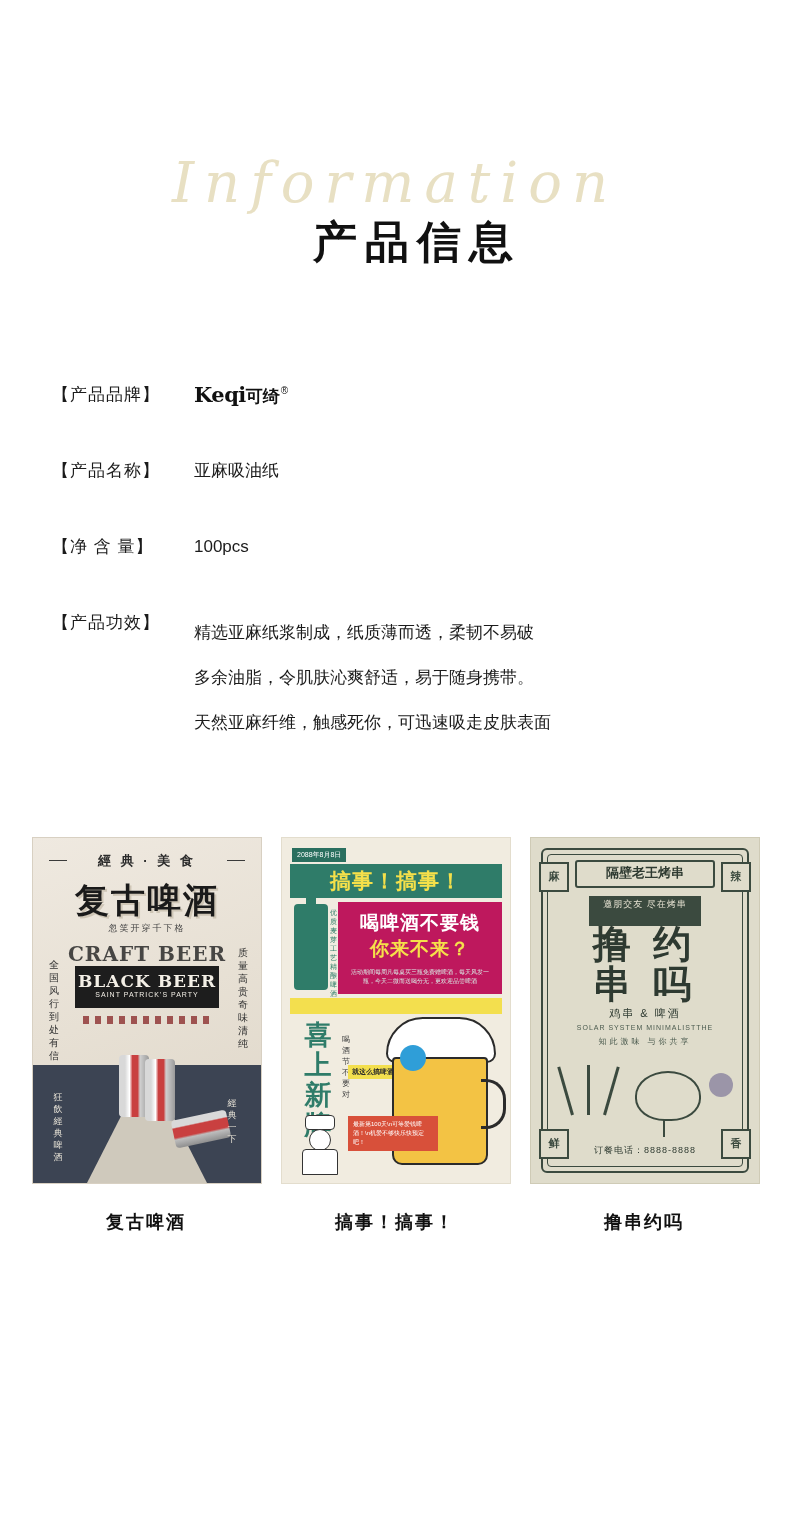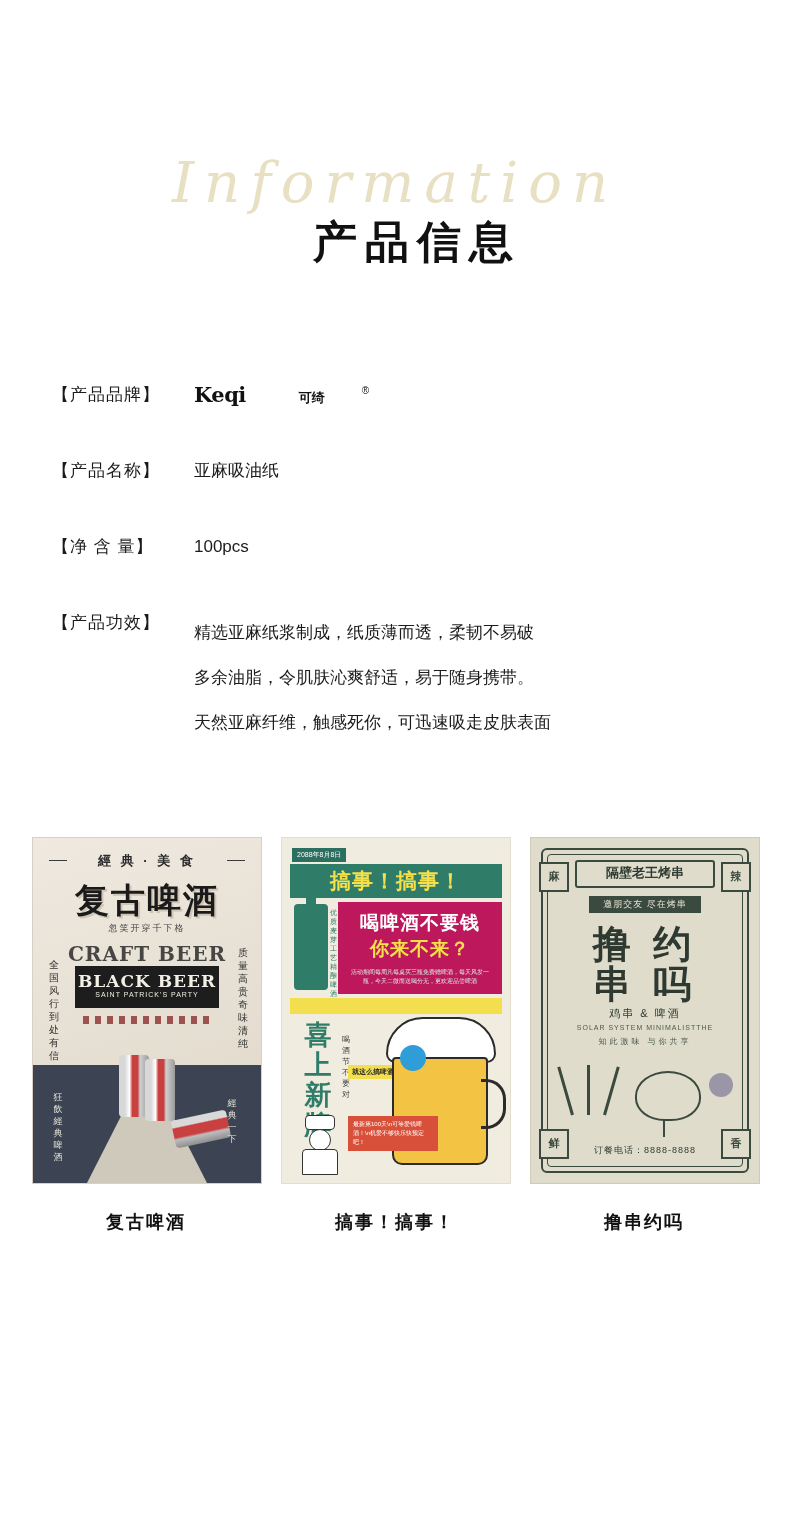--- a/index.html
+++ b/index.html
@@ -70,34 +70,33 @@
     font-size: 17px;
     line-height: 26px;
     color: #1b1b1b;
     padding-left: 8px;
   }
   .brand-value {
     display: flex;
     align-items: baseline;
     font-size: 0;
     padding-left: 8px;
-    gap: 36px;
   }
   .brand-latin {
     font-family: "DejaVu Serif", serif;
     font-weight: bold;
     font-size: 21px;
     letter-spacing: -0.5px;
     color: #111;
   }
   .brand-cn {
-    font-size: 13px;
+    font-size: 17px;
     font-weight: bold;
     color: #111;
-    margin-left: 17px;
+    margin-left: 0;
   }
   .brand-reg {
     font-size: 10px;
     color: #111;
     position: relative;
     top: -8px;
     margin-left: 1px;
   }
   .spec-row.desc .spec-value {
     line-height: 45px;
@@ -312,21 +311,21 @@
   .p3 .corner.tl { top: 24px; left: 8px; }
   .p3 .corner.tr { top: 24px; right: 8px; }
   .p3 .corner.bl { bottom: 24px; left: 8px; }
   .p3 .corner.br { bottom: 24px; right: 8px; }
   .p3 .hdr {
     position: absolute; top: 22px; left: 44px; right: 44px; height: 24px;
     border: 2px solid #3b4a3f; border-radius: 3px; text-align: center;
     font-size: 13px; font-weight: bold; line-height: 22px; color: #2e3a31;
   }
   .p3 .sub {
-    position: absolute; top: 58px; left: 58px; right: 58px; height: 17px;
+    position: absolute; top: 58px; left: 58px; right: 58px; height: 30px;
     background: #3b4a3f; color: #e6e2d2; text-align: center; font-size: 9px;
     line-height: 17px; letter-spacing: 1px;
   }
   .p3 .big {
     position: absolute; top: 86px; left: 0; right: 0; text-align: center;
     font-size: 38px; font-weight: bold; letter-spacing: 6px; color: #2e3a31;
     line-height: 40px;
   }
   .p3 .big .l2 { font-size: 38px; }
   .p3 .mid {

